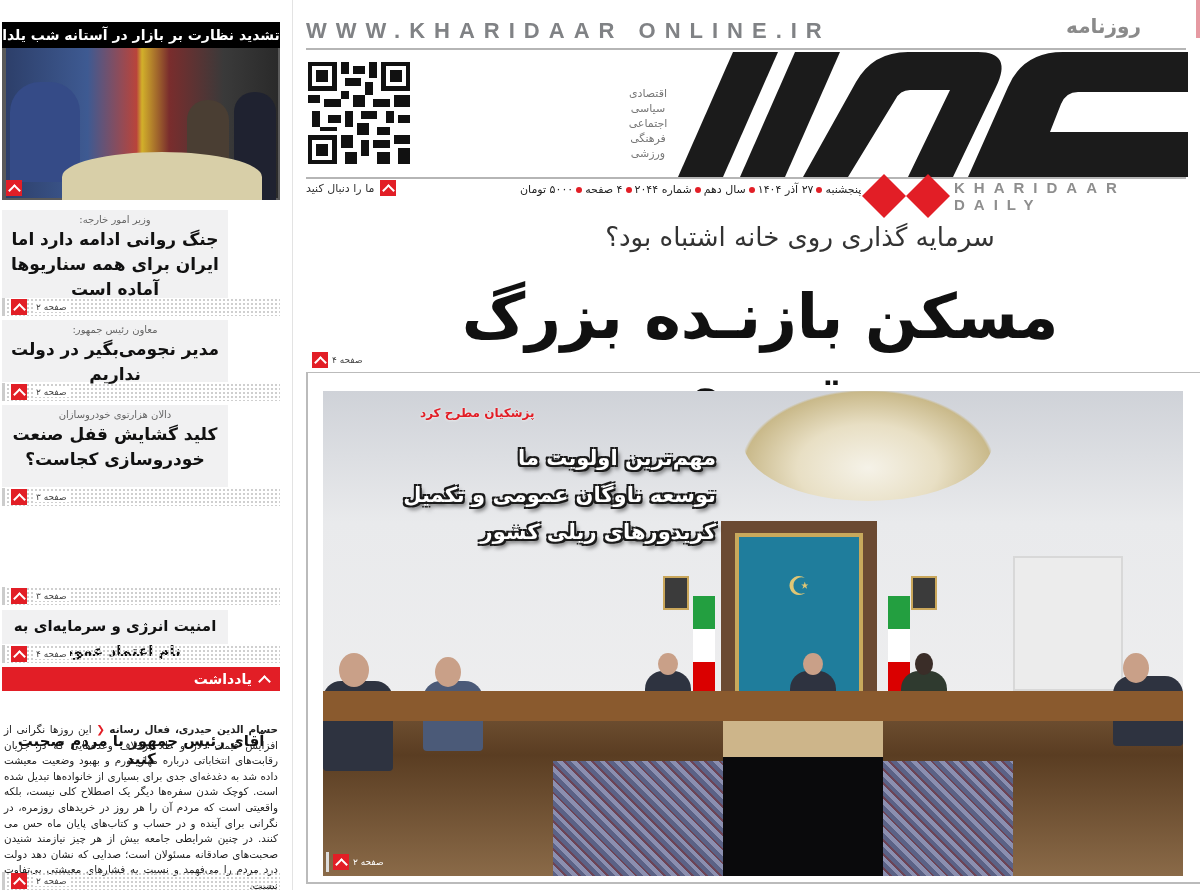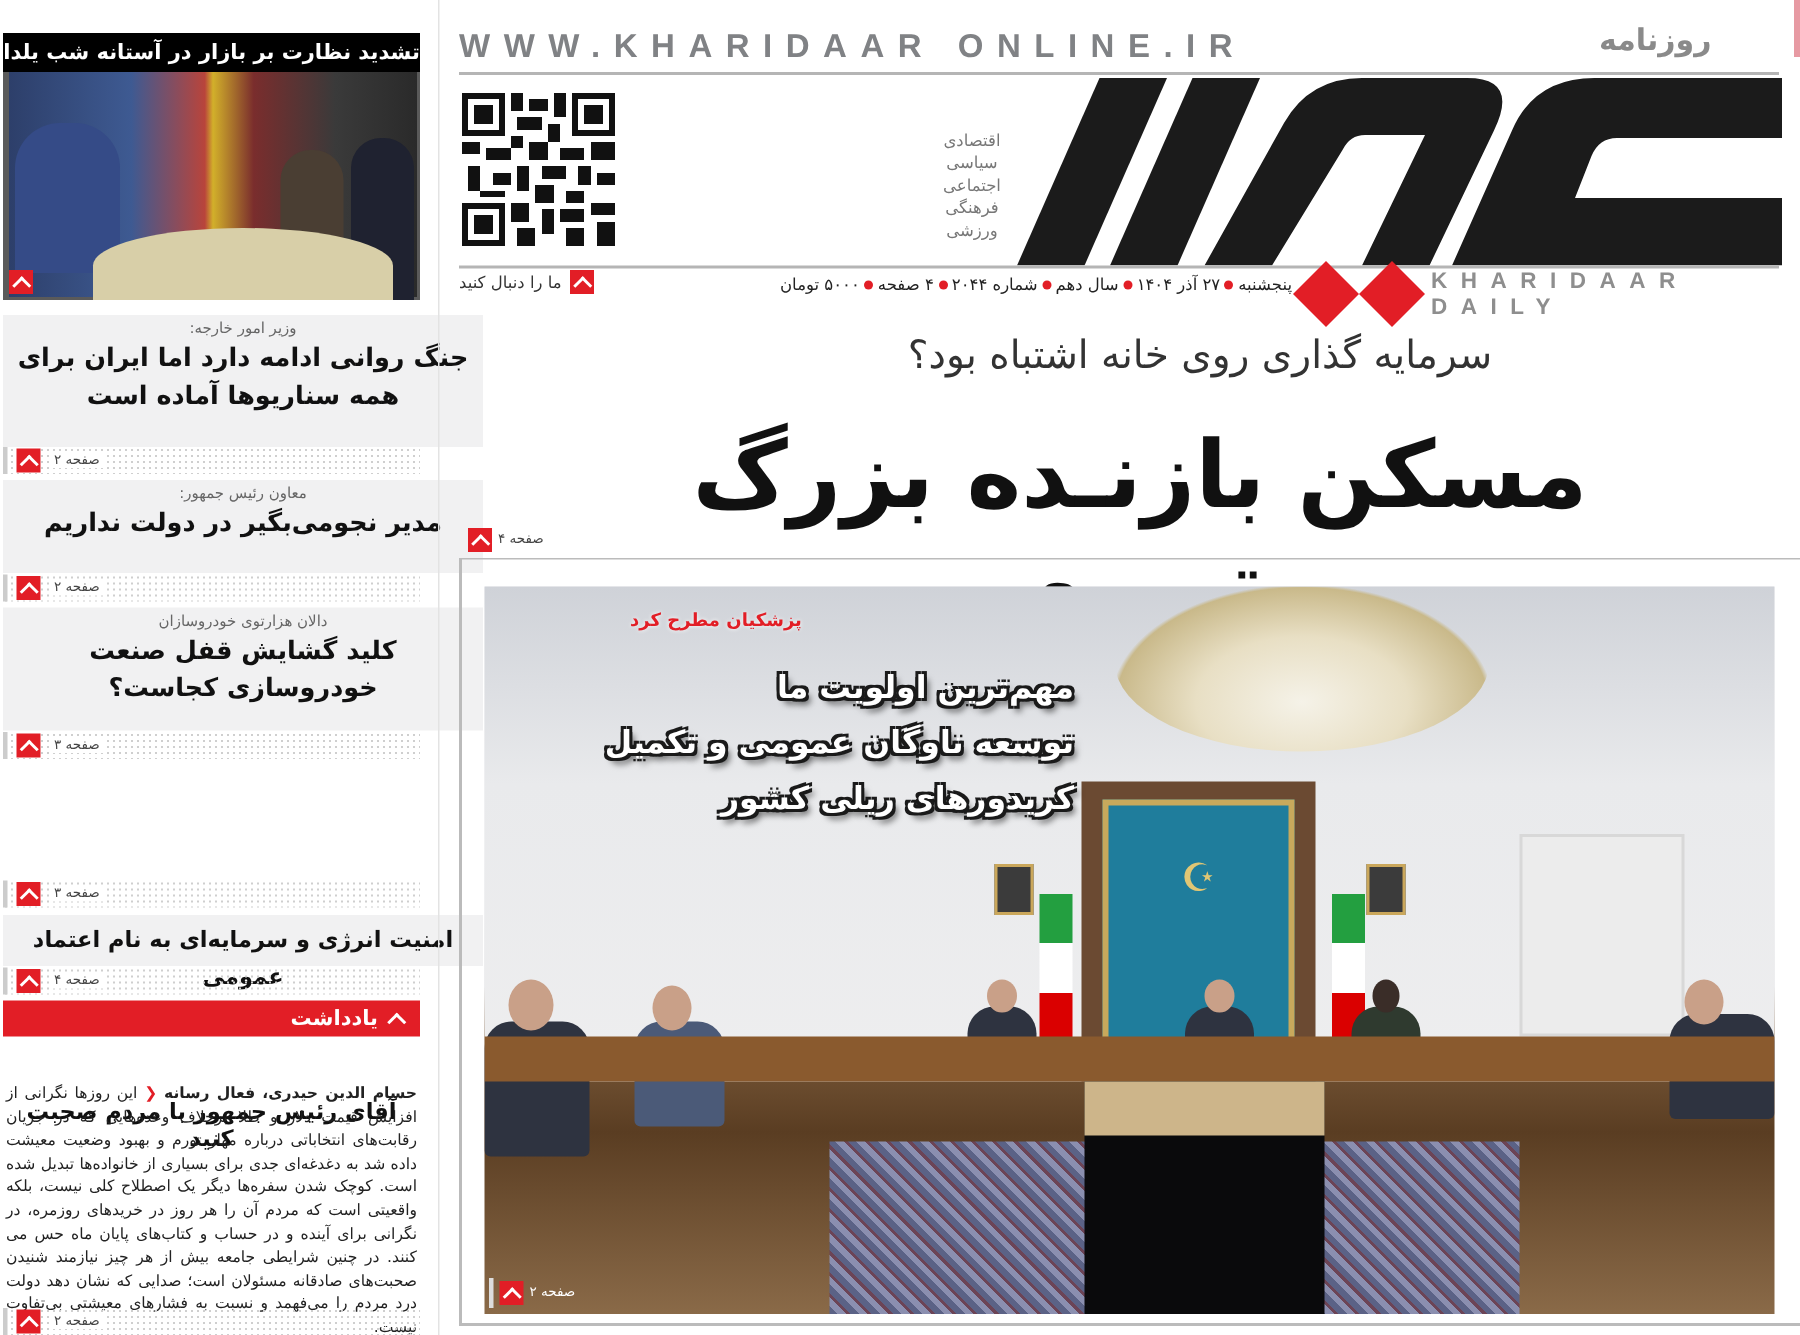--- a/index.html
+++ b/index.html
@@ -70,21 +70,21 @@
     #left { position: absolute; left: 0; top: 0; width: 284px; height: 890px; }
     .left-photo { position: absolute; left: 2px; top: 22px; width: 278px; height: 178px; background: #5a5a5a; overflow: hidden; }
     .left-photo .hdr { position: absolute; left: 0; top: 0; width: 100%; height: 26px; background: #000000; color: #fff; direction: rtl; text-align: center; font-weight: bold; font-size: 14px; line-height: 26px; }
     .left-photo .scene { position: absolute; left: 4px; top: 26px; width: 272px; height: 150px;
       background: linear-gradient(90deg,#2d3f6a 0%,#3e5a92 30%,#b9443b 48%,#d2b02a 50%,#7a2d2d 60%,#3a3a3a 80%,#2a2a2a 100%); }
     .left-photo .nuts { position: absolute; left: 60px; top: 130px; width: 200px; height: 50px; border-radius: 50% 50% 0 0; background: #d8cfa8; }
     .left-photo .seller { position: absolute; left: 8px; top: 60px; width: 70px; height: 100px; border-radius: 30px 30px 0 0; background: #354b87; }
     .left-photo .woman { position: absolute; left: 185px; top: 78px; width: 42px; height: 110px; border-radius: 20px 20px 0 0; background: #4a3e33; }
     .left-photo .man { position: absolute; left: 232px; top: 70px; width: 42px; height: 110px; border-radius: 20px 20px 0 0; background: #1f2230; }
 
-    .news-box { position: absolute; left: 2px; width: 320px; background: #f1f1f2; direction: rtl; text-align: center; }
+    .news-box { position: absolute; left: 2px; width: 226px; background: #f1f1f2; direction: rtl; text-align: center; }
     .news-box .kick { font-size: 10px; color: #666; padding-top: 4px; }
     .news-box .title { font-size: 17px; font-weight: bold; line-height: 25px; color: #111; padding: 2px 6px 4px; }
     .page-ref { position: absolute; left: 2px; width: 278px; height: 18px; display: flex; align-items: center; gap: 6px;
       background-image: radial-gradient(#cfcfcf 1px, transparent 1px); background-size: 4px 4px; background-position: 0 0; }
     .page-ref .bar { width: 3px; height: 18px; background: #ccc; }
     .page-ref .pg-lbl { background: #fff; padding: 0 3px; }
 
     .note-hdr { position: absolute; left: 2px; top: 667px; width: 278px; height: 24px; background: #e21e26; direction: rtl; display: flex; align-items: center; gap: 6px; padding-right: 10px; }
     .note-hdr .lbl { color: #fff; font-weight: bold; font-size: 14px; }
     .note-hdr .chev { width: 12px; height: 12px; position: relative; }

